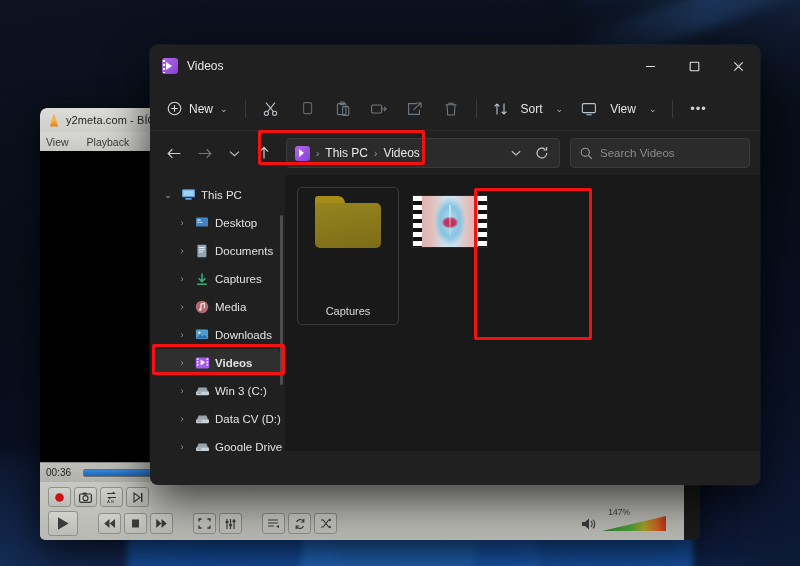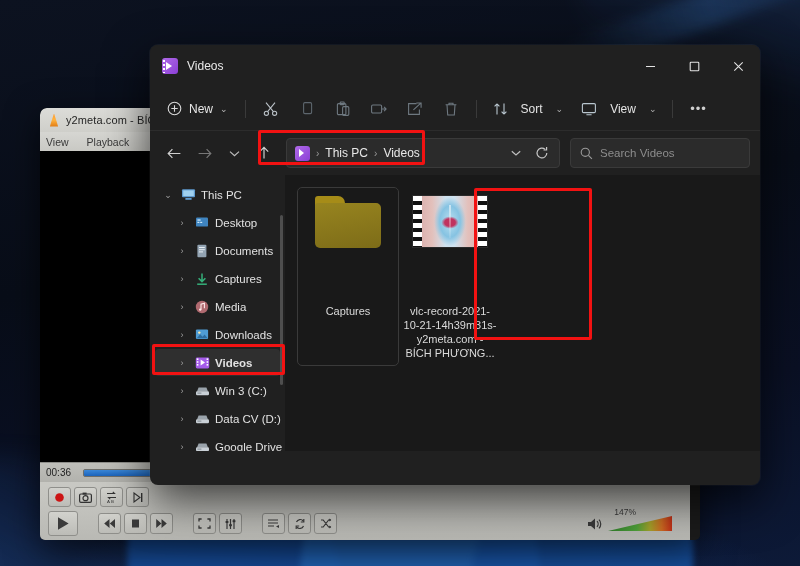--- a/index.html
+++ b/index.html
@@ -85,21 +85,21 @@
   }
   .vlc-menu span { font-size: 10.5px; color: #3a3a3a; }
   .vlc-video {
     position: absolute;
     left: 0; right: 0;
     top: 43px; bottom: 78px;
     background: #000;
   }
   .vlc-bottom {
     position: absolute;
-    left: 0; right: 10px; bottom: 0;
+    left: 0; right: 16px; bottom: 0;
     height: 78px;
     background: linear-gradient(180deg,#cdcdc8 0%,#c4c4bf 50%,#b9b9b4 100%);
     border-top: 1px solid #8e8e8a;
   }
   .vlc-seekrow {
     height: 19px;
     display: flex; align-items: center;
     padding: 0 6px; gap: 7px;
     background: linear-gradient(180deg,#bfbfba,#b2b2ad);
   }
@@ -829,21 +829,20 @@
           <div class="item-label">Captures</div>
         </div>
 
 
         <div class="item">
           <div class="film">
             <div class="perf"></div>
             <div class="frame"></div>
             <div class="perf"></div>
           </div>
-          <div class="item-label">vlc-record-2021-10-21-14h39m31s-y2meta.com - BÍCH PHƯƠNG...</div>
         </div>
 
       </div>
     </div>
 
 
   </div>
 
   <div class="redbox r1"></div>
   <div class="redbox r2"></div>

